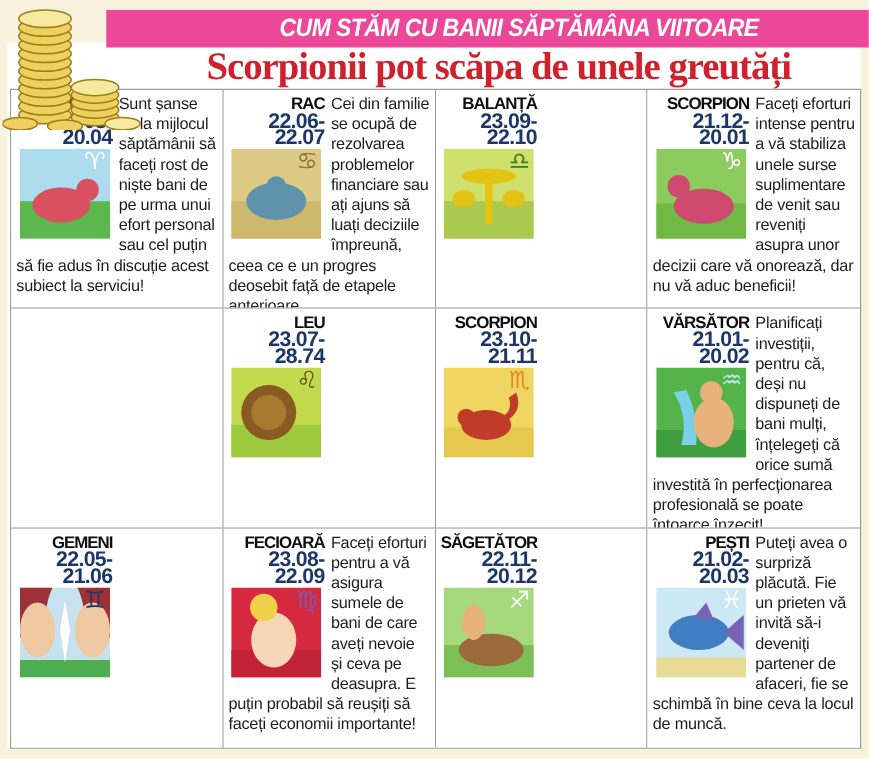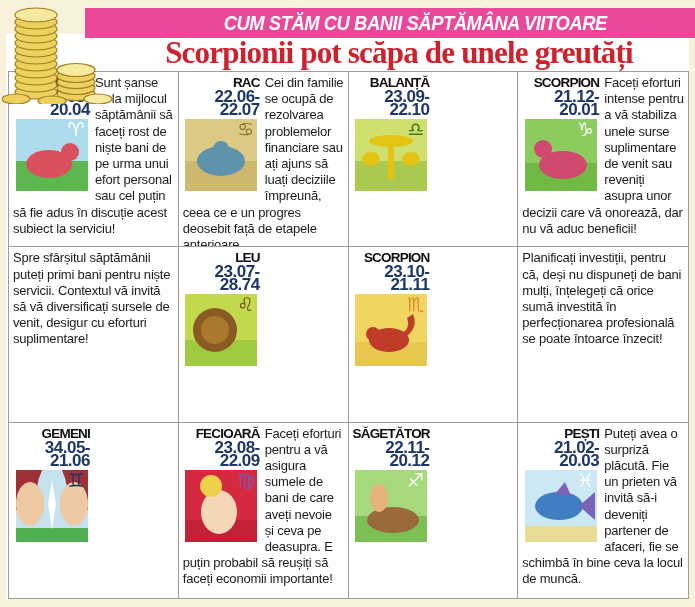--- a/index.html
+++ b/index.html
@@ -172,21 +172,20 @@
             <ellipse class="body" cx="38" cy="46" rx="24" ry="14"></ellipse>
             <circle class="head" cx="18" cy="30" r="9"></circle>
           </svg>
         <span class="art-glyph">♑</span>
       </div>
     </div>
     <div class="sign-text">Faceți eforturi intense pentru a vă stabiliza unele surse suplimentare de venit sau reveniți asupra unor decizii care vă onorează, dar nu vă aduc beneficii!</div>
   </div>
 
   <div class="cell">
-    <div class="sign-text">Spre sfârșitul săptămânii puteți primi bani pentru niște servicii. Contextul vă invită să vă diversificați sursele de venit, desigur cu eforturi suplimentare!</div>
   </div>
 
   <div class="cell">
     <div class="sign-head">
       <div class="sign-name">LEU</div>
       <div class="sign-dates">23.07-28.74</div>
       <div class="art" style="--sky: #c2d94e; --ground: #9fc93f; --body: #a97a2e; --head: #8a5a24; --glyphc: #6b4a14;">
         <svg viewBox="0 0 72 72">
             <rect class="sky" width="72" height="72"></rect>
             <rect class="ground" y="46" width="72" height="26"></rect>
@@ -209,27 +208,41 @@
             <ellipse class="body" cx="34" cy="46" rx="20" ry="12"></ellipse>
             <path class="head" d="M48 44 Q64 36 58 20 L52 24 Q56 34 46 40 Z"></path>
             <circle class="head" cx="18" cy="40" r="7"></circle>
           </svg>
         <span class="art-glyph">♏</span>
       </div>
     </div>
   </div>
 
   <div class="cell">
+    <div class="sign-head">
+      <div class="sign-name">VĂRSĂTOR</div>
+      <div class="sign-dates">21.01-20.02</div>
+      <div class="art" style="--sky: #55b34c; --ground: #3f9e3f; --body: #e8b27c; --head: #e8b27c; --glyphc: #bfe8f5;">
+        <svg viewBox="0 0 72 72">
+            <rect class="sky" width="72" height="72"></rect>
+            <rect class="ground" y="50" width="72" height="22"></rect>
+            <path d="M14 20 Q26 40 20 62 L32 62 Q34 38 24 18 Z" fill="#7ad0e8"></path>
+            <ellipse class="body" cx="46" cy="44" rx="16" ry="20"></ellipse>
+            <circle class="head" cx="44" cy="20" r="9"></circle>
+          </svg>
+        <span class="art-glyph">♒</span>
+      </div>
+    </div>
     <div class="sign-text">Planificați investiții, pentru că, deși nu dispuneți de bani mulți, înțelegeți că orice sumă investită în perfecționarea profesională se poate întoarce înzecit!</div>
   </div>
 
   <div class="cell">
     <div class="sign-head">
       <div class="sign-name">GEMENI</div>
-      <div class="sign-dates">34.05-21.06</div>
+      <div class="sign-dates">22.05-21.06</div>
       <div class="art" style="--sky: #c5e2ee; --ground: #4fae4f; --body: #efc9a2; --head: #efc9a2; --glyphc: #1c3667;">
         <svg viewBox="0 0 72 72">
             <rect class="sky" width="72" height="72"></rect>
             <rect class="ground" y="58" width="72" height="14"></rect>
             <path d="M0 0 L26 0 Q18 18 22 34 L0 40 Z" fill="#9e3038"></path>
             <path d="M72 0 L46 0 Q54 18 50 34 L72 40 Z" fill="#9e3038"></path>
             <ellipse class="body" cx="14" cy="34" rx="14" ry="22"></ellipse>
             <ellipse class="head" cx="58" cy="34" rx="14" ry="22"></ellipse>
             <path d="M36 10 L40 34 L36 60 L32 34 Z" fill="#ffffff"></path>
           </svg>

